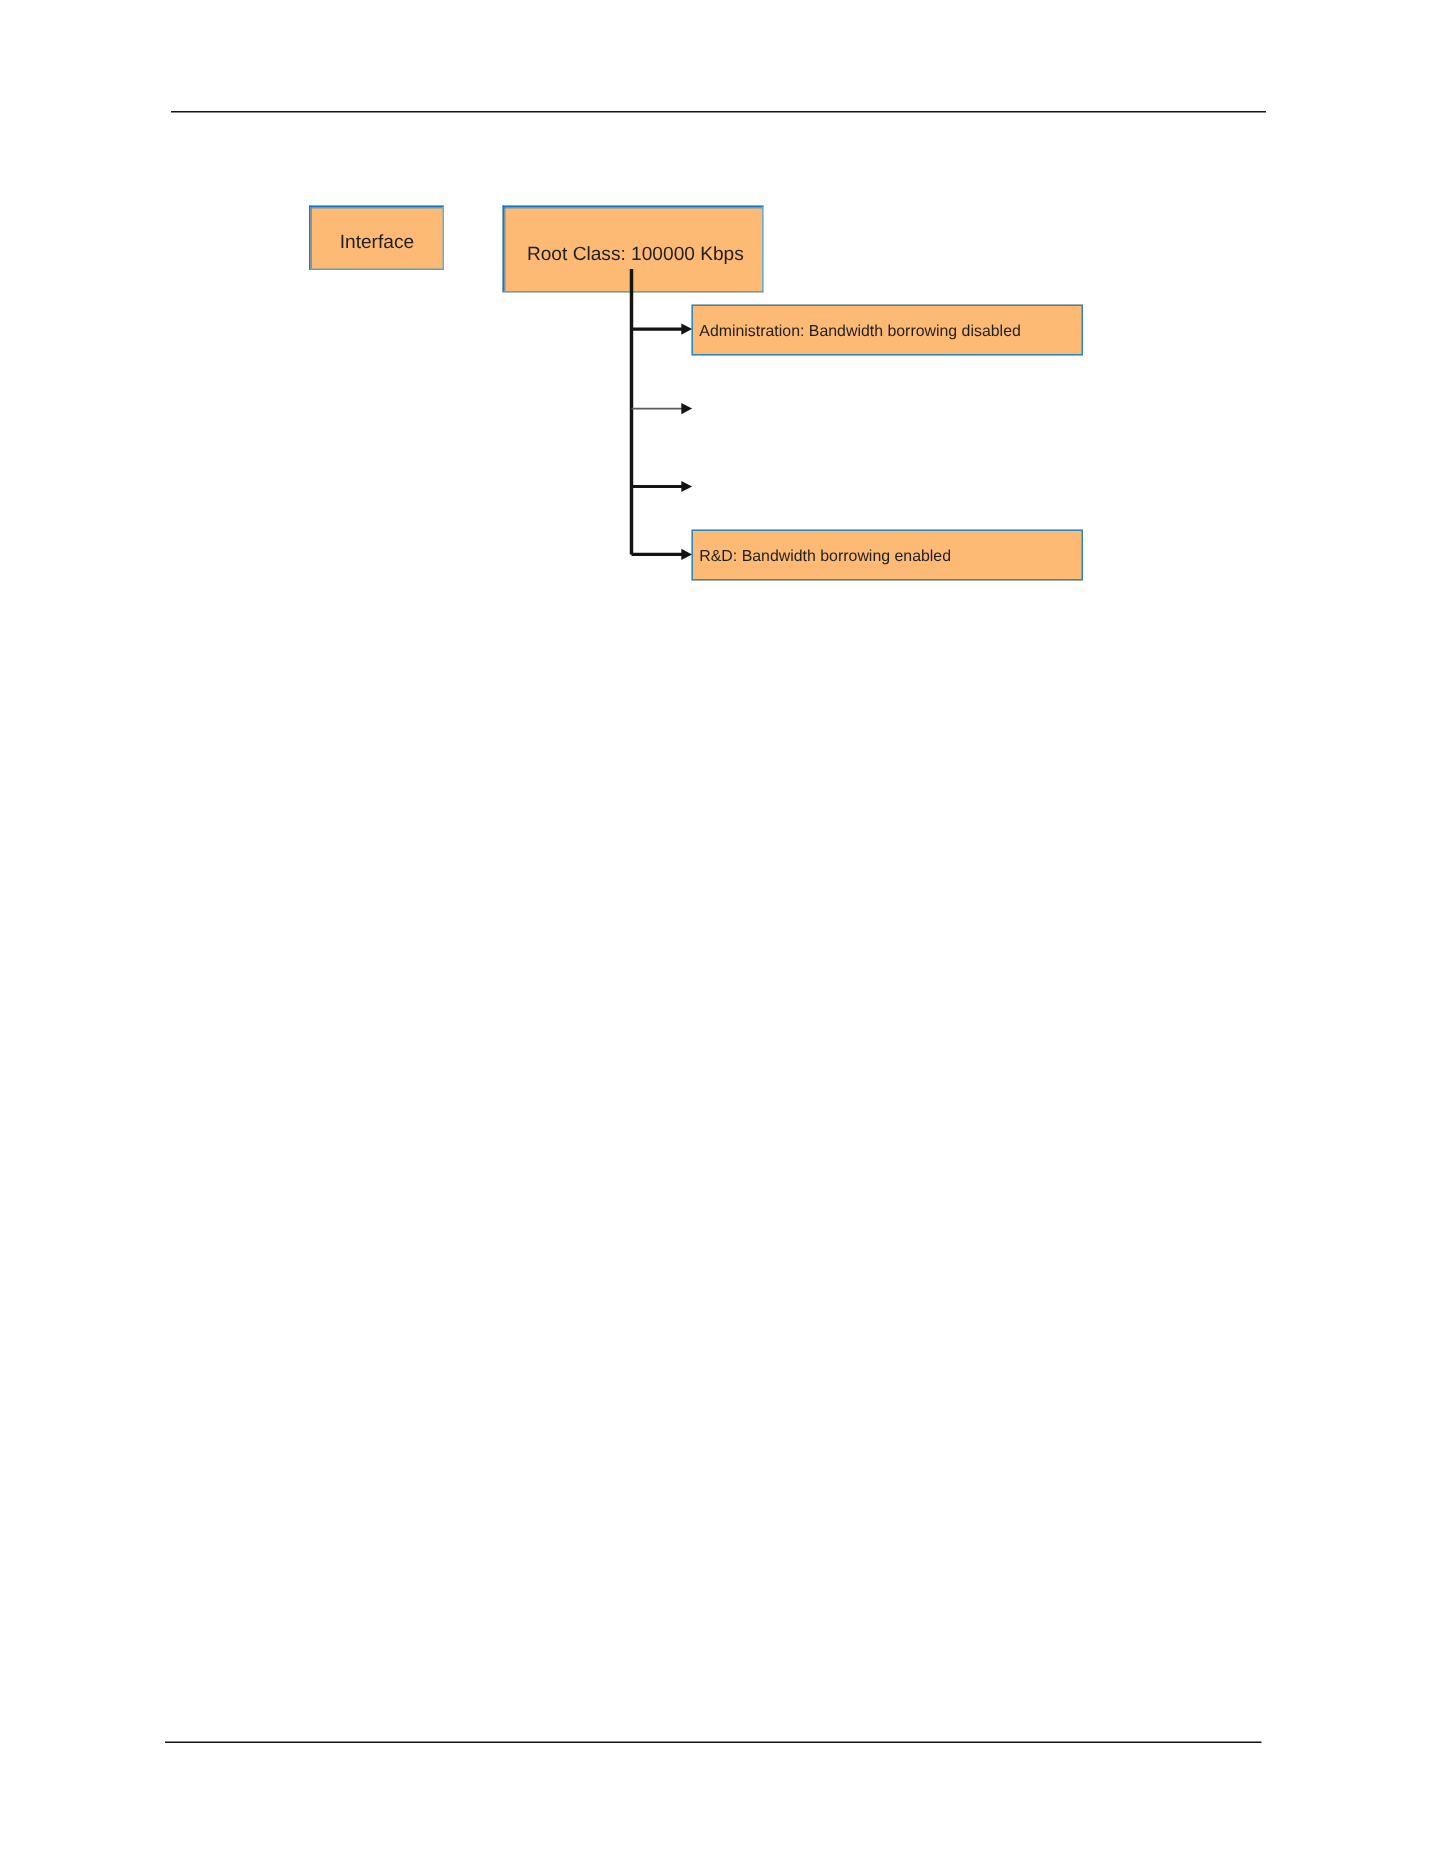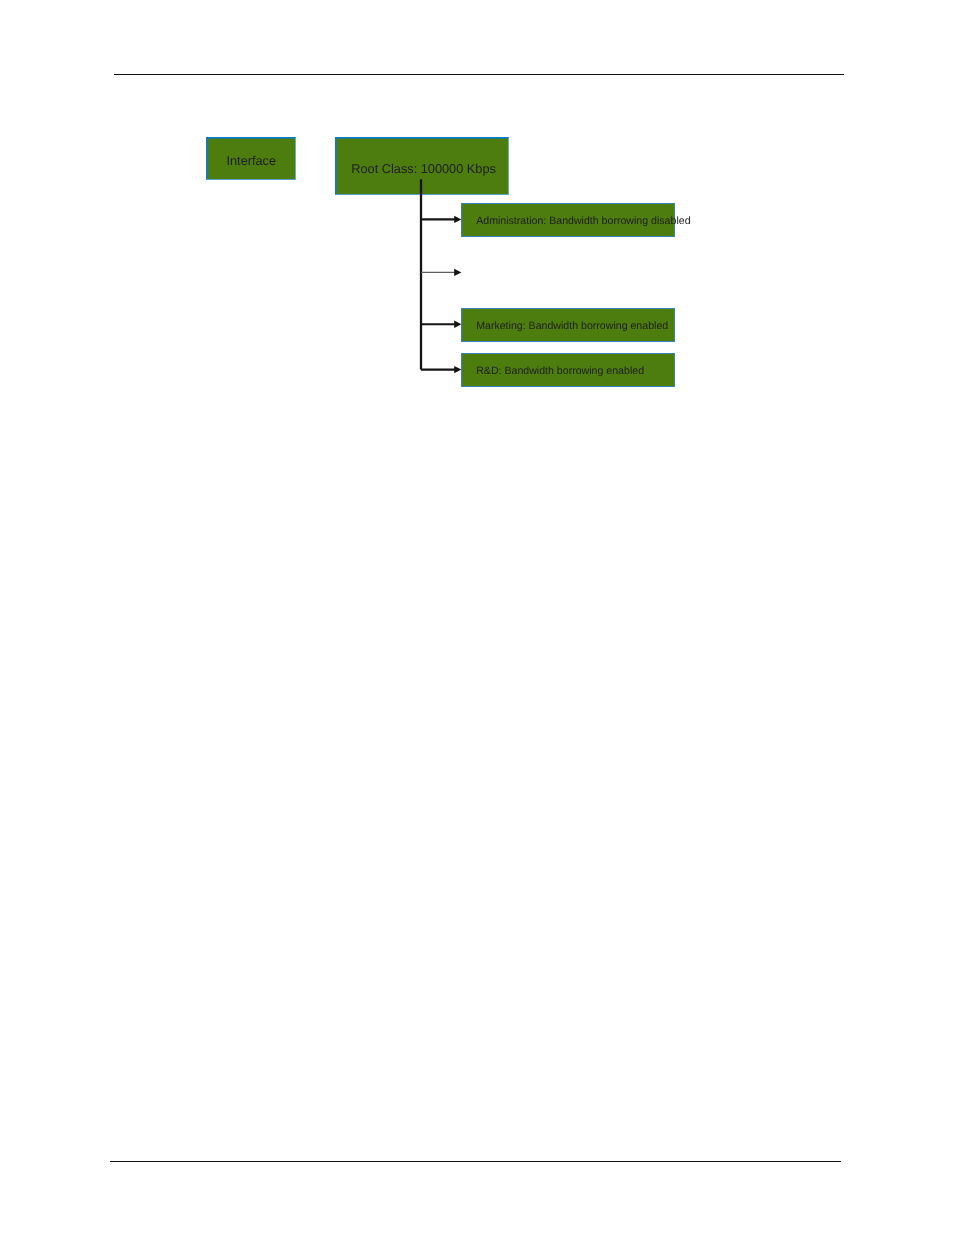--- a/index.html
+++ b/index.html
@@ -12,42 +12,42 @@
 
   
   .rule{position:absolute;background:#131313;height:1.3px;}
   .rule-header{left:114px;top:73.6px;width:730px;}
   .rule-footer{left:110px;top:1160.6px;width:731px;}
 
   
   .diagram{position:absolute;left:0;top:0;width:954px;height:460px;}
 
   .node{
-    position:absolute;box-sizing:border-box;background:#4d7c0f;
+    position:absolute;box-sizing:border-box;background:#fdba74;
     display:flex;align-items:center;white-space:nowrap;color:#1f1f1f;
   }
   .node-label{display:inline-block;transform:translateZ(0);}
 
   
   .node-l1{
     border:1px solid #0b7ad4;box-shadow:inset 0 1px 0 0 rgba(11,122,212,0.55), inset 1px 0 0 0 rgba(11,122,212,0.55);
     border-right:1.5px solid #6aaecb;border-bottom:1.5px solid #5ba3c6;
     justify-content:center;font-size:12.75px;
   }
   .node-l1 > .node-label{position:relative;top:2.5px;}
   .node-root > .node-label{left:1.4px;}
 
   .node-interface{left:206.2px;top:136.8px;width:90.2px;height:43px;}
   .node-root{left:335.2px;top:136.8px;width:174px;height:58px;}
 
   
   .node-l2{
-    left:461.2px;width:214px;height:32.7px;
+    left:461.2px;width:261px;height:32.7px;
     border:1.5px solid #3287b8;
-    font-size:10.6px;padding-left:14px;
+    font-size:10.6px;padding-left:4px;
   }
   .node-l2 > .node-label{position:relative;top:1.2px;}
 
   .node-administration{top:203.2px;height:33.4px;}
   .node-sales{top:255.3px;height:33.3px;}
   .node-marketing{top:308.2px;height:33.4px;}
   .node-rd{top:353.2px;height:33.4px;}
 
   .connectors{position:absolute;left:0;top:0;pointer-events:none;}
 </style>
@@ -67,23 +67,20 @@
 
     <div class="node node-l1 node-root">
       <span class="node-label">Root Class: 100000 Kbps</span>
     </div>
 
     <div class="node node-l2 node-administration">
       <span class="node-label">Administration: Bandwidth borrowing disabled</span>
     </div>
 
 
-    <div class="node node-l2 node-marketing">
-      <span class="node-label">Marketing: Bandwidth borrowing enabled</span>
-    </div>
 
     <div class="node node-l2 node-rd">
       <span class="node-label">R&amp;D: Bandwidth borrowing enabled</span>
     </div>
 
     <svg class="connectors" width="954" height="460">
       <path d="M421,179.4 L421,369.6" stroke="#141414" stroke-width="2.3" fill="none"></path>
       <path d="M421,219.4 L456,219.4" stroke="#141414" stroke-width="2.1" fill="none"></path>
       <path d="M421,272.4 L456,272.4" stroke="#5c5c5c" stroke-width="1.2" fill="none"></path>
       <path d="M421,324.3 L456,324.3" stroke="#141414" stroke-width="2.1" fill="none"></path>

